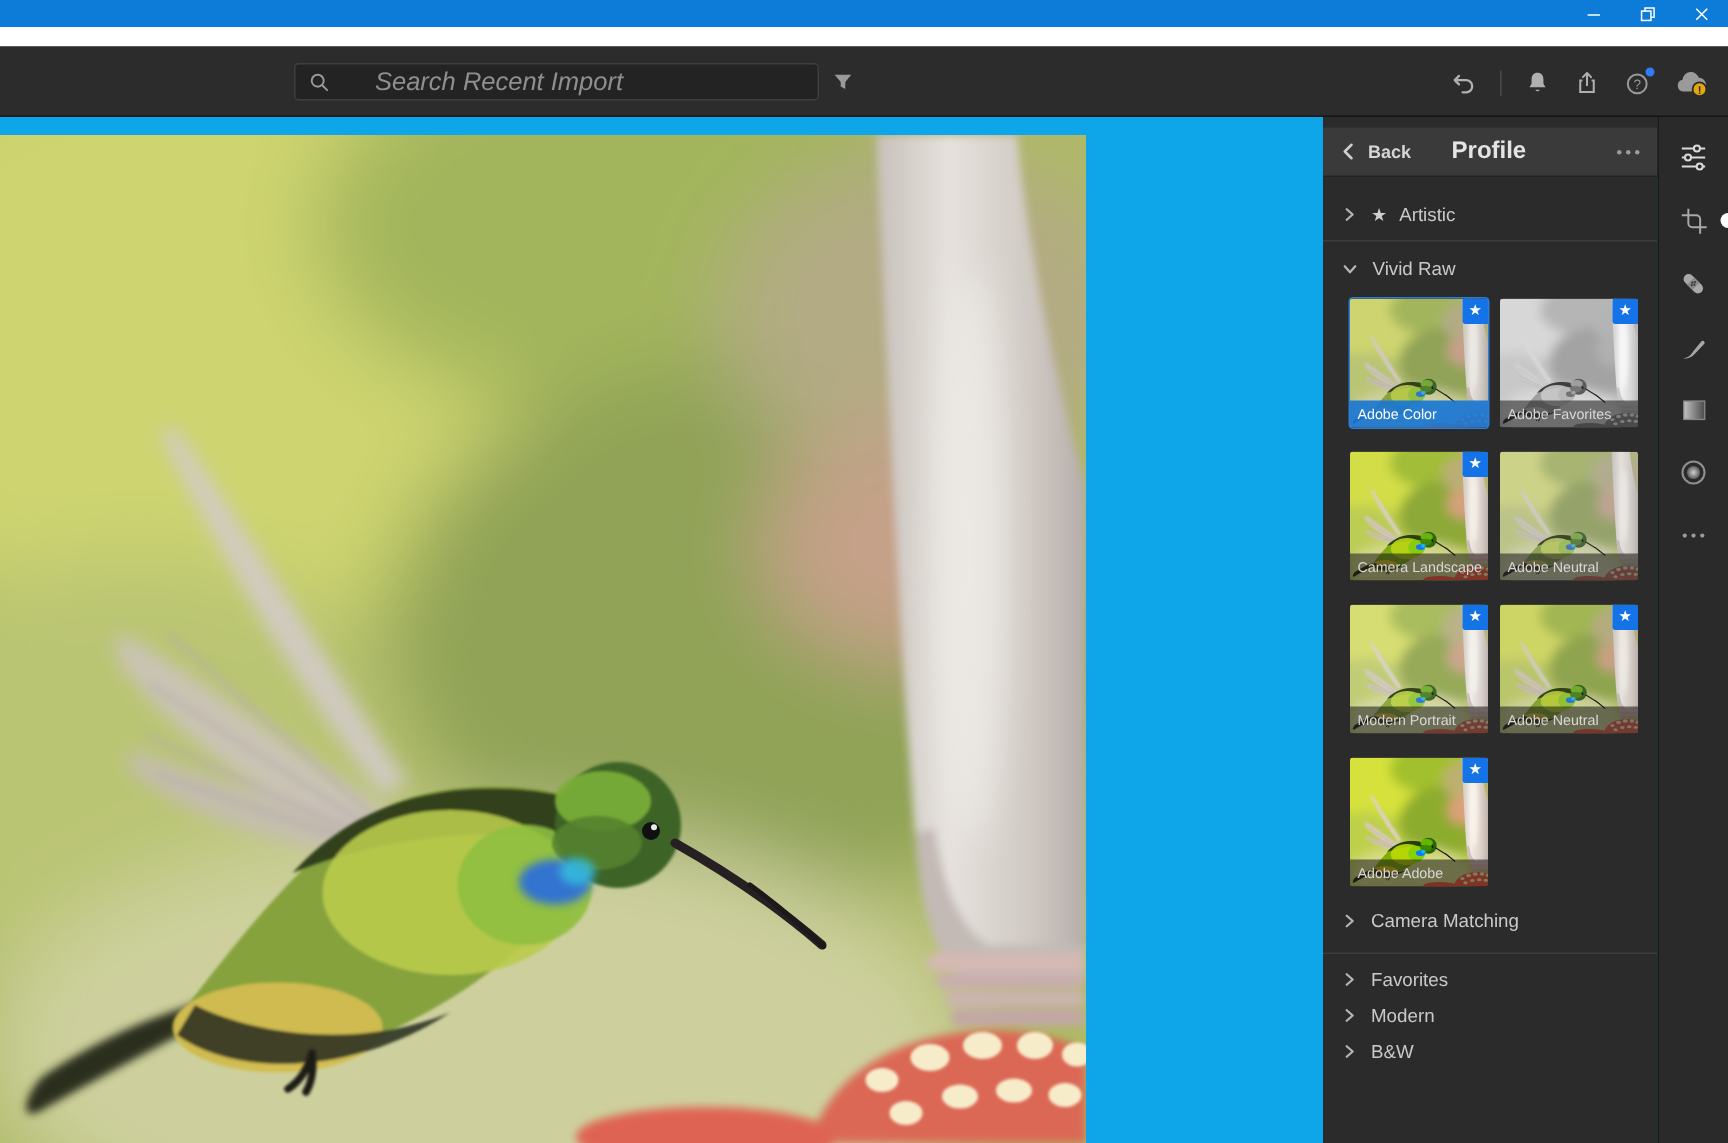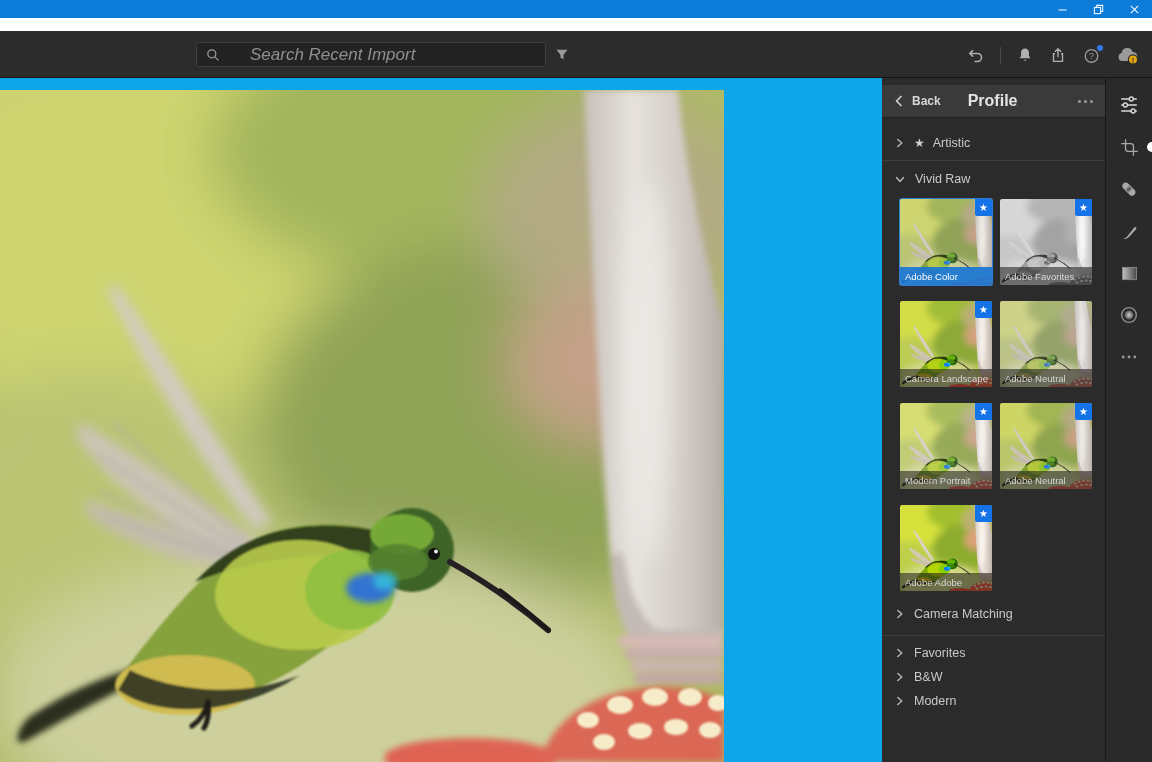--- a/index.html
+++ b/index.html
@@ -351,27 +351,27 @@
       <div class="prow small" style="margin-top:5px">
         <svg width="9" height="10" viewBox="0 0 9 10" fill="none">
             <path d="M2.8 1.5 L6.8 5 L2.8 8.5" stroke="#b5b5b5" stroke-width="1.5" stroke-linecap="round" stroke-linejoin="round"></path>
           </svg>
         <span>Favorites</span>
       </div>
       <div class="prow small">
         <svg width="9" height="10" viewBox="0 0 9 10" fill="none">
             <path d="M2.8 1.5 L6.8 5 L2.8 8.5" stroke="#b5b5b5" stroke-width="1.5" stroke-linecap="round" stroke-linejoin="round"></path>
           </svg>
-        <span>B&amp;W</span>
+        <span>Modern</span>
       </div>
       <div class="prow small">
         <svg width="9" height="10" viewBox="0 0 9 10" fill="none">
             <path d="M2.8 1.5 L6.8 5 L2.8 8.5" stroke="#b5b5b5" stroke-width="1.5" stroke-linecap="round" stroke-linejoin="round"></path>
           </svg>
-        <span>Modern</span>
+        <span>B&amp;W</span>
       </div>
     </aside>
 
     <nav class="rail">
       <div class="railbtn">
         <svg width="22" height="22" viewBox="0 0 24 24" fill="none">
           <path d="M3.5 5.5 H20.5 M3.5 12 H20.5 M3.5 18.5 H20.5" stroke="#dadada" stroke-width="1.5"></path>
           <circle cx="14.5" cy="5.5" r="2.2" fill="#2a2a2a" stroke="#dadada" stroke-width="1.5"></circle>
           <circle cx="8" cy="12" r="2.2" fill="#2a2a2a" stroke="#dadada" stroke-width="1.5"></circle>
           <circle cx="16.5" cy="18.5" r="2.2" fill="#2a2a2a" stroke="#dadada" stroke-width="1.5"></circle>

